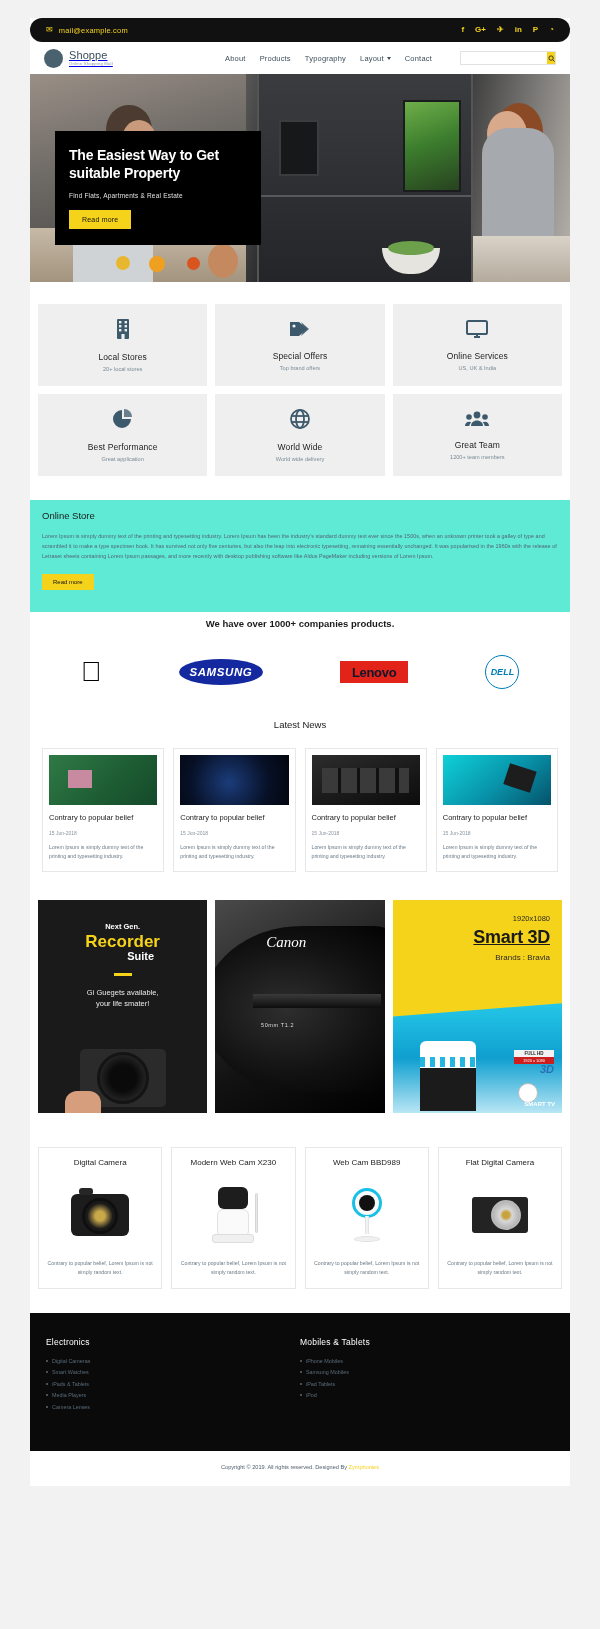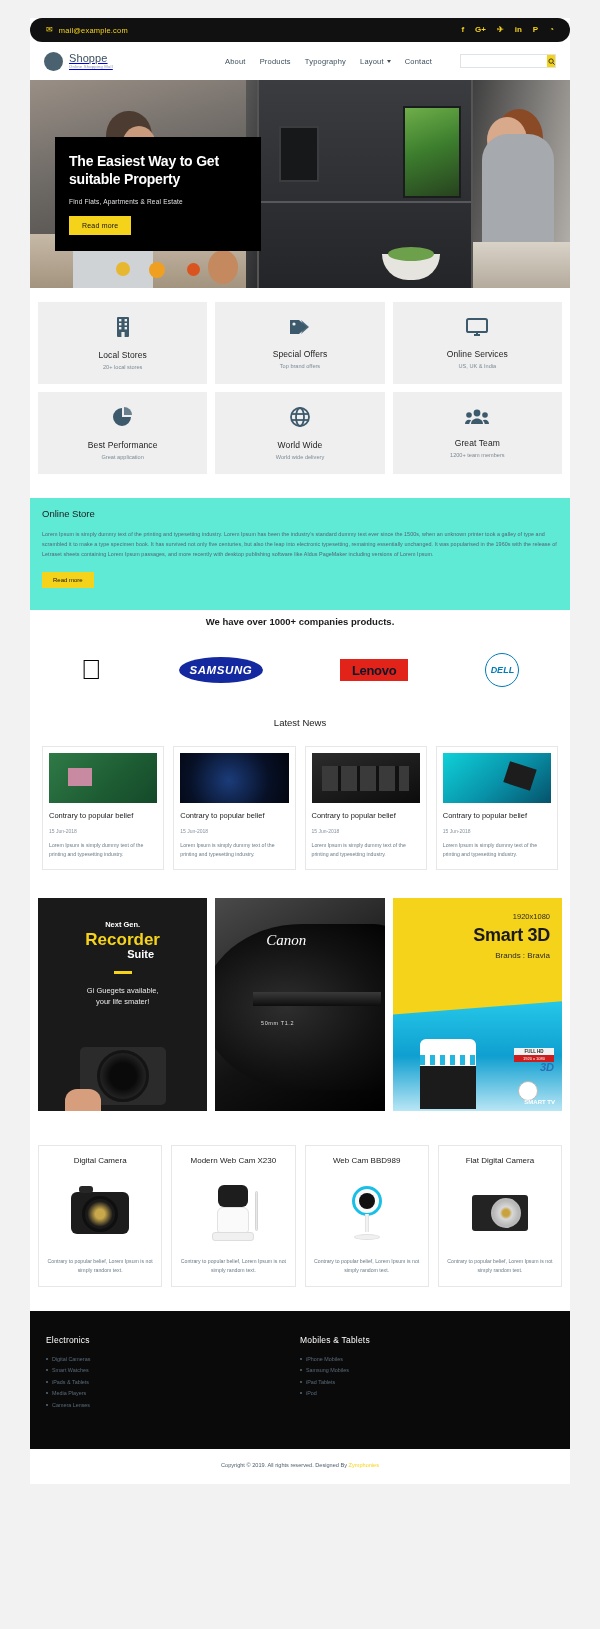--- a/index.html
+++ b/index.html
@@ -34,21 +34,21 @@
     padding: 0 16px;
   }
   .topbar-left { display: flex; align-items: center; gap: 6px; }
   .mail-glyph { color: #f5d31a; font-size: 8px; line-height: 1; }
   .topbar-mail { color: #f5d31a; font-size: 7.5px; letter-spacing: .2px; }
   .socials { display: flex; align-items: center; gap: 11px; }
   .socials span { color: #f5d31a; font-size: 8px; line-height: 1; font-weight: bold; }
 
   
   .header {
-    height: 38px;
+    height: 32px;
     display: flex;
     align-items: center;
     padding: 0 14px;
     background: #fff;
   }
   .brand { display: flex; align-items: center; gap: 6px; }
   .brand-dot {
     width: 19px; height: 19px; border-radius: 50%;
     background: #4a6170;
   }
@@ -155,21 +155,21 @@
     color: #fff; font-size: 14px; font-weight: bold; line-height: 1.26; letter-spacing: -.2px;
   }
   .hero-sub { color: #e2e2e2; font-size: 6.5px; margin-top: 10px; letter-spacing:.2px; }
   .btn-yellow {
     display: inline-block; background: #f5d31a; color: #141414;
     font-size: 7px; padding: 6px 13px; border: none; cursor: pointer;
     margin-top: 11px; font-family: "Liberation Sans", sans-serif; letter-spacing:.2px;
   }
 
   
-  .features { padding: 14px 8px 16px 8px; background:#fff; }
+  .features { padding: 14px 8px 16px 8px; background:#fff;margin-top:8px; }
   .frow { display: flex; gap: 8px; margin-bottom: 8px; }
   .fcard {
     flex: 1; background: #efefef; height: 82px;
     display: flex; flex-direction: column; align-items: center; justify-content: center;
   }
   .ficon { color: #3d5a6c; margin-bottom: 9px; }
   .ftitle { font-size: 8.5px; color: #222; letter-spacing: .1px; }
   .fsub { font-size: 5.6px; color: #7b8b96; margin-top: 4px; }
 
   
@@ -246,21 +246,21 @@
     background: radial-gradient(ellipse at 42% 50%, #2e2e2e 0%, #121212 55%, #000 100%);
     border-radius: 50% 14% 14% 50%; }
   .pb-brand { position:absolute; left: 30%; top: 16%; color:#fff; font-size: 15px;
     font-family: "Liberation Serif", serif; font-style: italic; }
   .pb-ring { position:absolute; left: 22%; top: 44%; width: 76%; height: 14px;
     background: linear-gradient(180deg,#3a3a3a,#0d0d0d); }
   .pb-spec { position:absolute; left: 27%; top: 57%; color:#ddd; font-size: 5.5px; letter-spacing:.6px;}
   .promo-c { background: #f5d31a; }
   .pc-top { padding: 14px 12px 0 0; text-align:right; }
   .pc-res { font-size: 7.5px; color:#2a2a2a; }
-  .pc-title { font-size: 18px; font-weight: bold; color:#1a1a1a; margin-top: 4px; letter-spacing:-.3px;}
+  .pc-title { font-size: 18px; font-weight: bold; color:#1a1a1a; margin-top: 4px; letter-spacing:-.3px;text-decoration:underline;}
   .pc-brand { font-size: 8px; color:#2a2a2a; margin-top: 5px; }
   .pc-tv {
     position:absolute; left:0; right:0; bottom: 0; height: 110px;
     background: linear-gradient(180deg,#25c7e8 0%,#0f9fd0 50%,#b9e6f5 100%);
     clip-path: polygon(0 12%, 100% 0, 100% 100%, 0 100%);
   }
   .pc-player { position:absolute; left: 16%; bottom: 2px; width: 56px; height: 70px;
     background: linear-gradient(180deg,#ffffff 0 38%,#1b1b1b 38% 100%); border-radius: 6px 6px 0 0;}
   .pc-stripe { position:absolute; left: 16%; bottom: 46px; width:56px; height: 10px;
     background: repeating-linear-gradient(90deg,#22b6e0 0 5px,#fff 5px 10px); }

